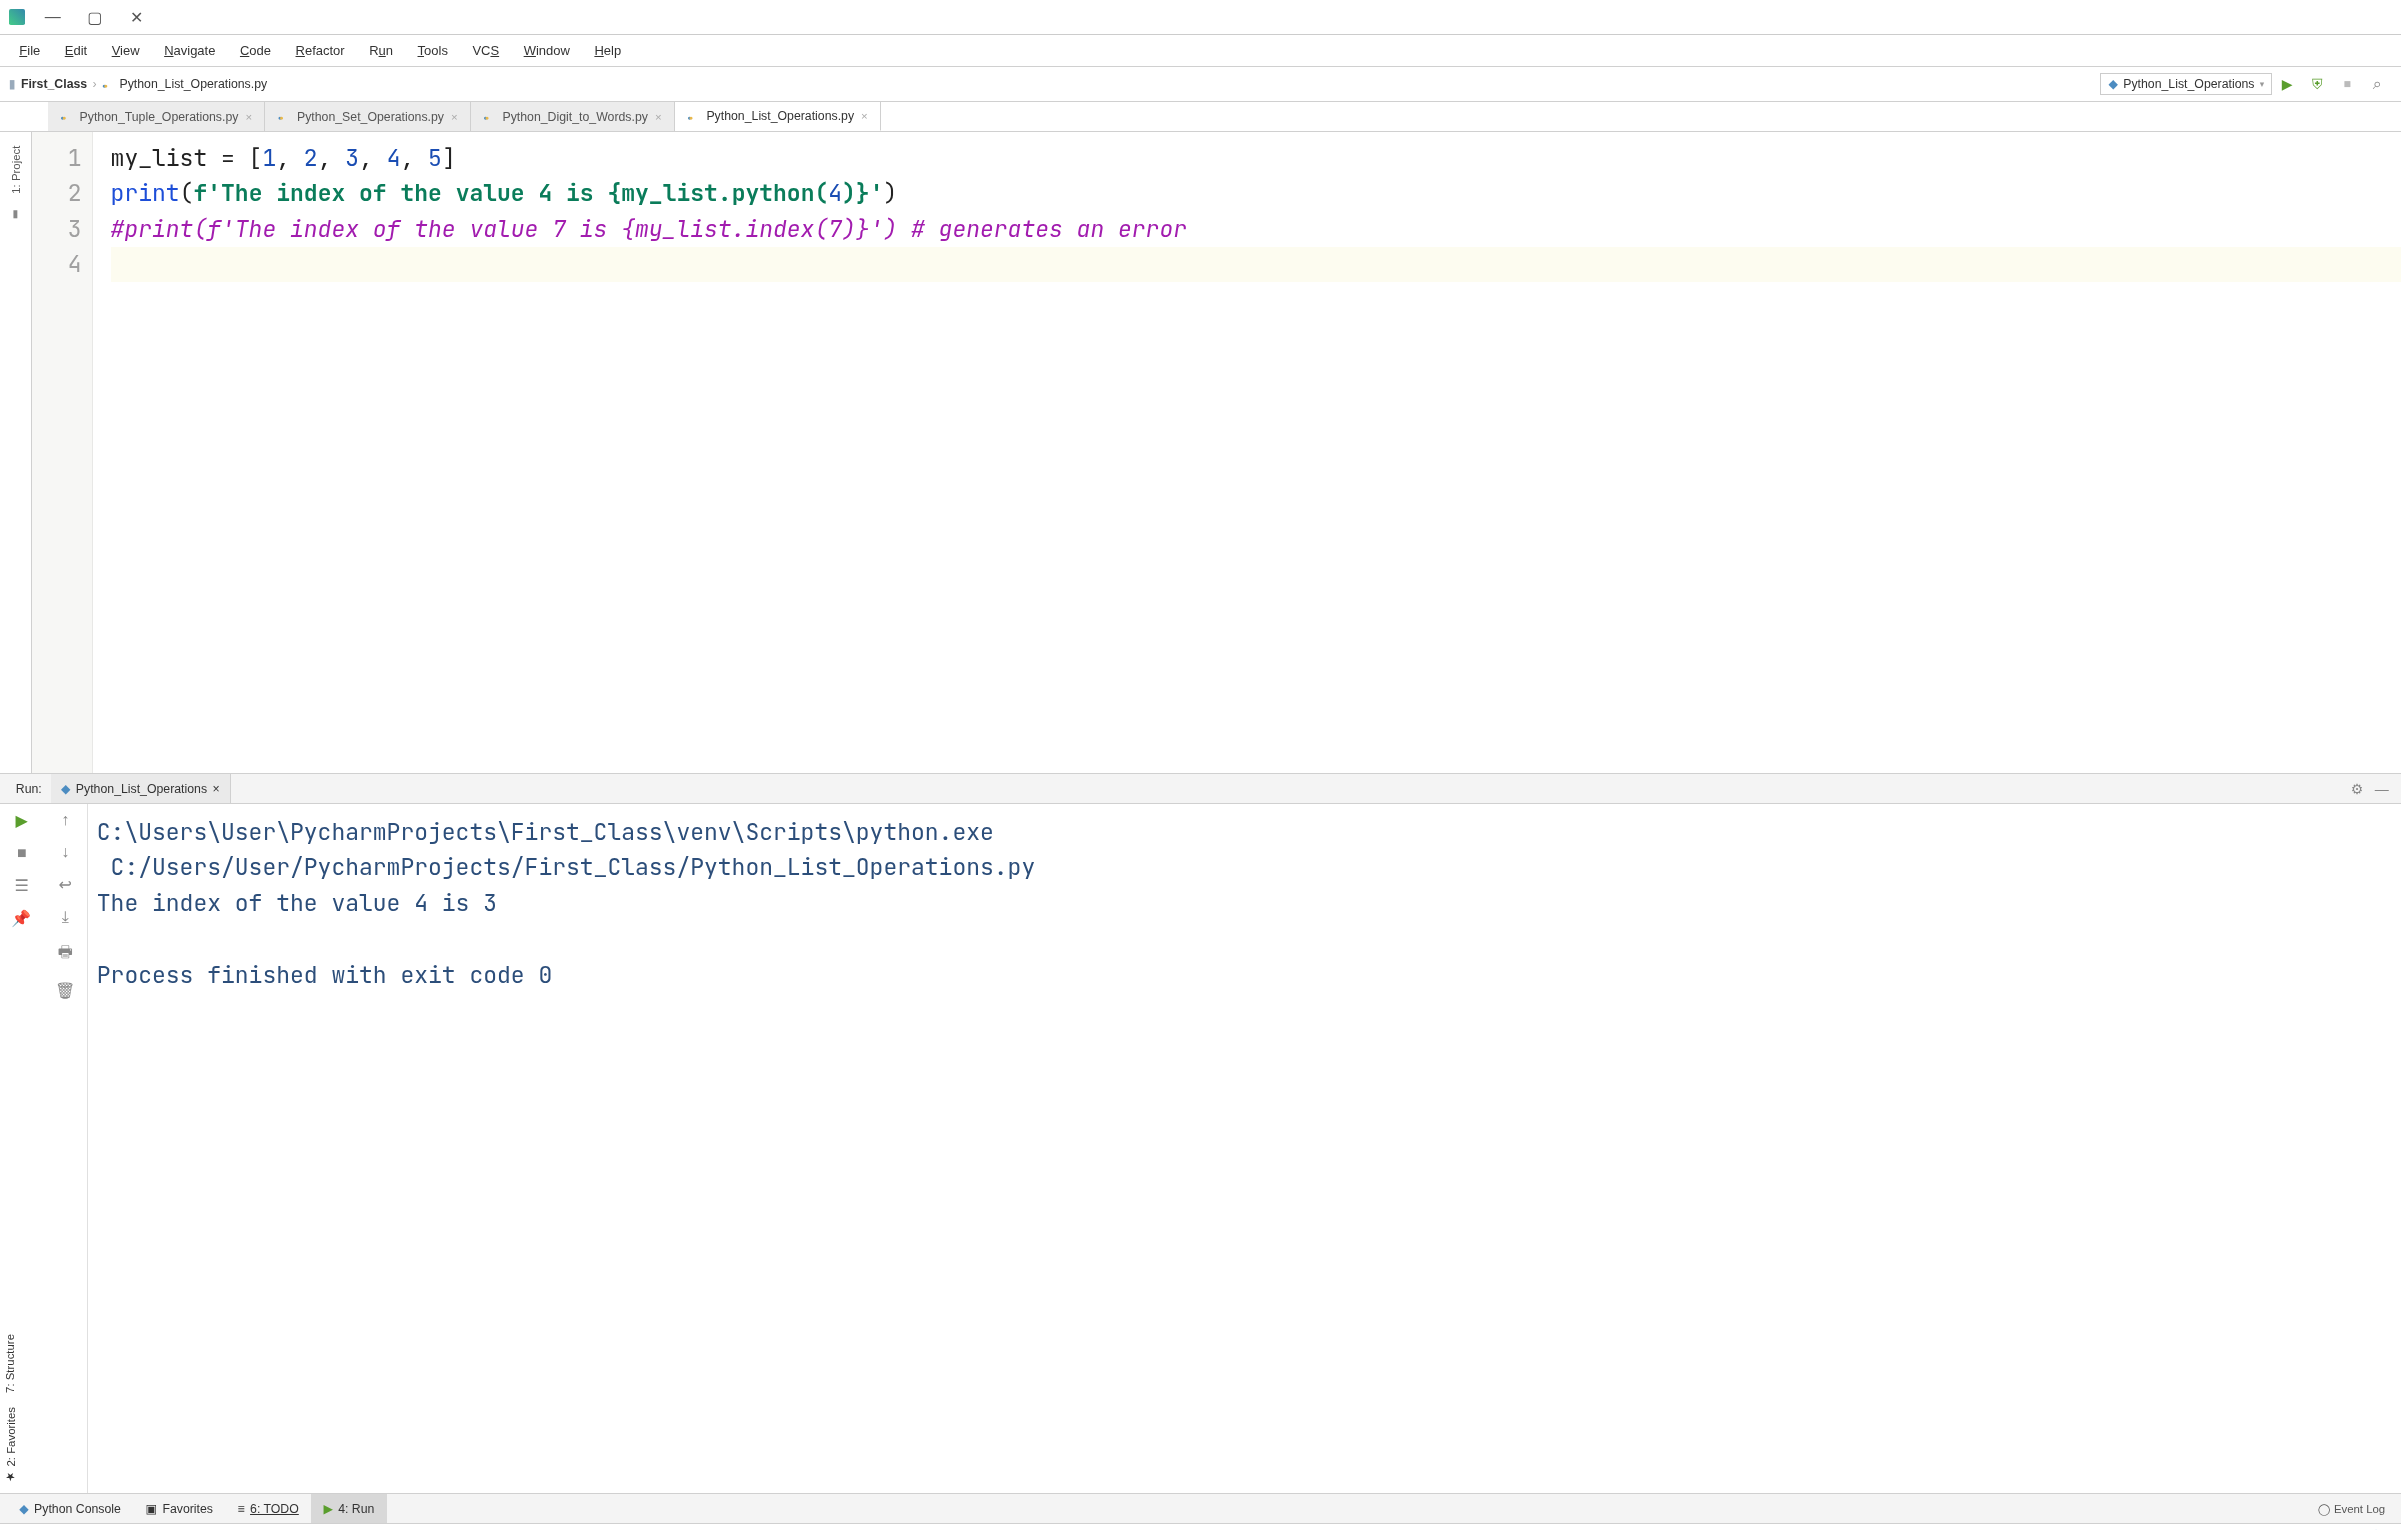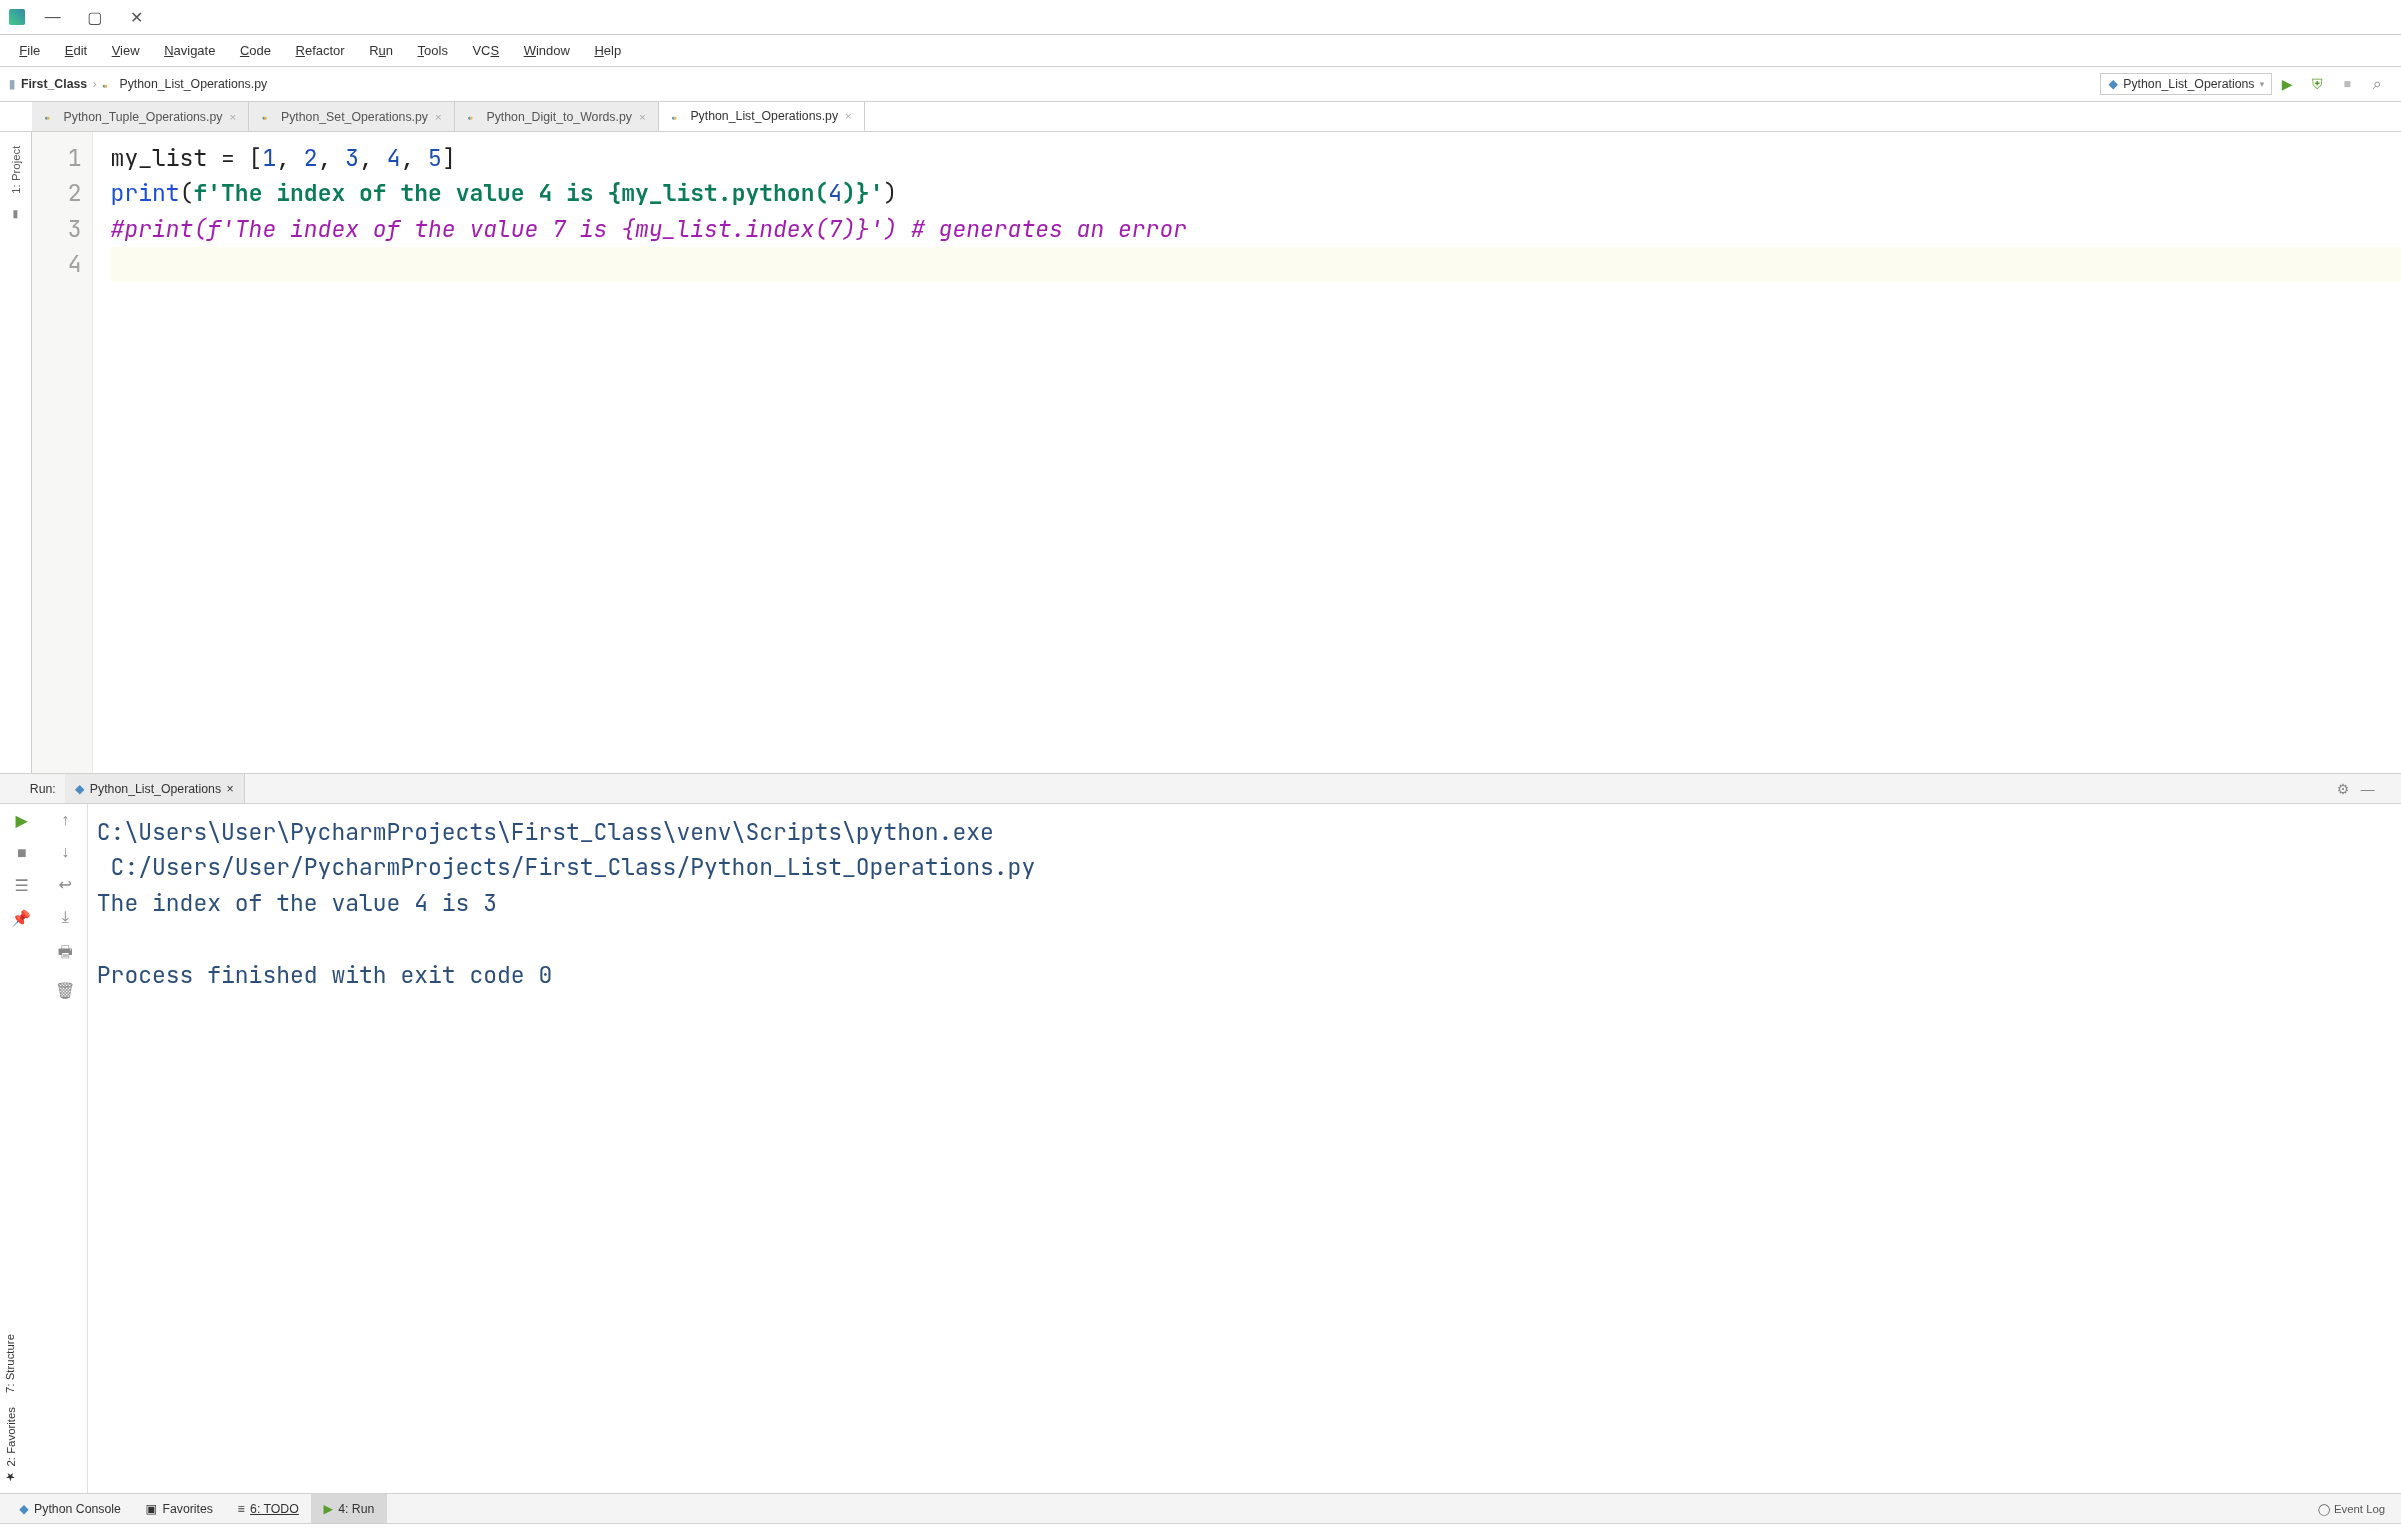--- a/index.html
+++ b/index.html
@@ -15,21 +15,21 @@
 .navbar .crumb { display:flex; align-items:center; gap:5.3px; font-size:12.3px; }
 .navbar .crumb .sep { color:#aaa; }
 .navbar .folder-icon { color:#9ab; }
 .navbar .spacer { flex:1; }
 .navbar .config-dd { border:0.9px solid #ccc; background:#fff; padding:2.6px 7px; display:flex; align-items:center; gap:5.3px; font-size:12.3px; }
 .navbar .tbtn { width:30px; height:26px; display:flex; align-items:center; justify-content:center; cursor:pointer; }
 .run-icon { color:#5a9e2d; font-size:14px; }
 .debug-icon { color:#5a9e2d; font-size:14px; }
 .stop-icon { color:#bbb; font-size:12.3px; }
 .search-icon { color:#888; font-size:16px; }
-.tabs { height: 30px; display:flex; border-bottom:0.9px solid #d0d0d0; padding-left:32px; position:relative; }
+.tabs { height: 30px; display:flex; border-bottom:0.9px solid #d0d0d0; padding-left:48px; position:relative; }
 .tab { display:flex; align-items:center; padding:0 12.3px; gap:7px; border-right:0.9px solid #d0d0d0; font-size:12.3px; cursor:pointer; }
 .tab.active { background:#fff; border-bottom:1.8px solid #fff; position:relative; z-index:2; }
 .tab.inactive { background:#ececec; color:#555; }
 .tab .close-x { color:#aaa; font-size:11.4px; }
 .pyfile-icon { display:inline-block; width:12.3px; height:12.3px; }
 .pyfile-icon::before { content:"●"; color:#4c8cc1; font-size:7px; position:relative; top:-0.9px; }
 .pyfile-icon::after { content:"●"; color:#e8b84c; font-size:7px; position:relative; top:-0.9px; left:-2.6px; }
 .main { display:flex; height: 641px; }
 .left-sidebar { width:32px; border-right:0.9px solid #d0d0d0; background:#fff; display:flex; flex-direction:column; align-items:center; padding-top:5.3px; }
 .left-sidebar .vtab { writing-mode: vertical-rl; transform:rotate(180deg); padding:8.8px 3.5px; font-size:11.4px; cursor:pointer; color:#555; display:flex; align-items:center; gap:3.5px; }
@@ -39,21 +39,21 @@
 .gutter .ln { font-family:"JetBrains Mono","Consolas",monospace; font-size:23px; color:#a0a0a0; line-height:1.54; }
 .code { flex:1; padding:8.8px 0 0 17.6px; font-family:"JetBrains Mono","Consolas",monospace; font-size:23px; line-height:1.54; white-space:pre; }
 .code .curline { background:#fdfcf0; display:block; }
 .tk-def { color:#222; }
 .tk-op { color:#222; }
 .tk-num { color:#1a4db3; }
 .tk-str { color:#0a7c5a; font-weight:bold; }
 .tk-builtin { color:#1d4ed8; }
 .tk-cmt { color:#a21caf; font-style:italic; }
 .runpanel { border-top:0.9px solid #d0d0d0; height:720px; display:flex; flex-direction:column; }
-.runhdr { height:30px; display:flex; align-items:center; border-bottom:0.9px solid #d0d0d0; background:#f4f4f4; padding:0 21px; }
+.runhdr { height:30px; display:flex; align-items:center; border-bottom:0.9px solid #d0d0d0; background:#f4f4f4; padding:0 7px; }
 .runhdr .label { font-size:12.3px; padding:0 8.8px; }
 .runhdr .rtab { display:flex; align-items:center; gap:5.3px; padding:0 10.5px; height:100%; background:#eaeaea; font-size:12.3px; border-right:0.9px solid #d0d0d0; }
 .runhdr .hspace { flex:1; }
 .runhdr .hicon { width:24.6px; text-align:center; color:#888; font-size:14px; cursor:pointer; }
 .runbody { flex:1; display:flex; }
 .runcols { width:88px; border-right:0.9px solid #e0e0e0; display:flex; }
 .runcol { width:44px; display:flex; flex-direction:column; align-items:center; padding-top:7px; gap:14px; }
 .runcol .ricon { font-size:16px; color:#888; cursor:pointer; }
 .runout { flex:1; padding:10.5px 0 0 8.8px; font-family:"JetBrains Mono","Consolas",monospace; font-size:23px; line-height:1.56; white-space:pre; color:#333; }
 .runout .path { color:#2c4e7a; }

